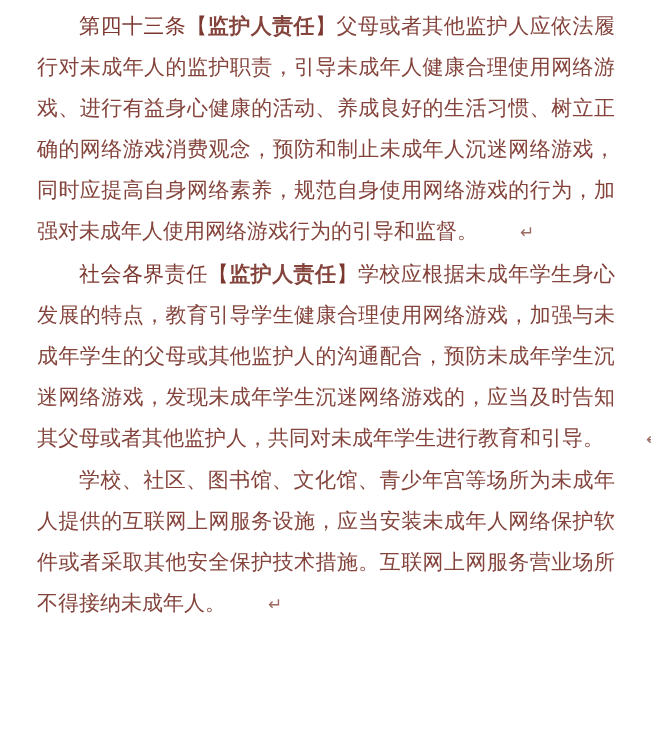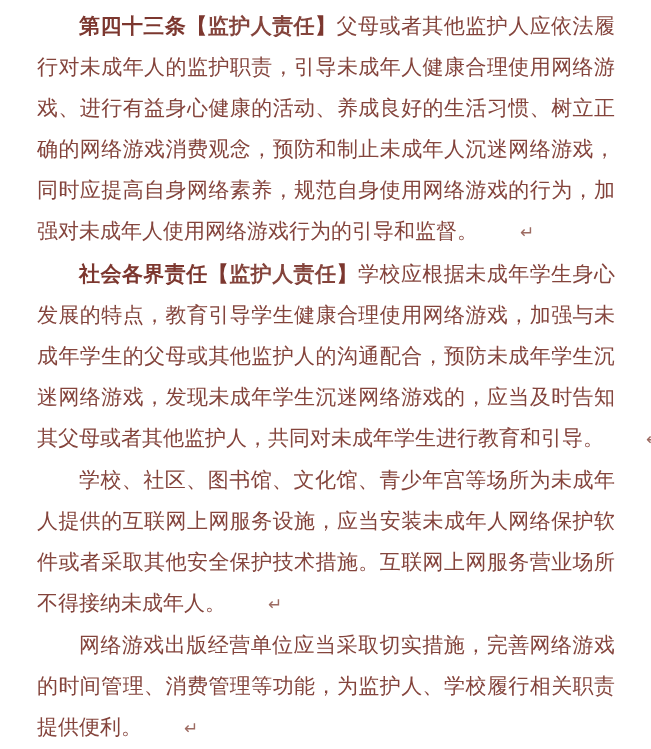--- a/index.html
+++ b/index.html
@@ -24,21 +24,21 @@
     padding: 0;
     font-family: "Liberation Serif", "DejaVu Serif", serif;
     font-size: 21px;
     line-height: 41px;
     color: var(--text, #84443c);
     text-align: justify;
     text-indent: 42px; 
     letter-spacing: 0;
   }
   .article-no, .bracket {
-    font-weight: bold;
+    font-weight: normal;
     font-family: "Liberation Sans", "DejaVu Sans", sans-serif;
     color: var(--bold, #7c372f);
   }
   .article-title {
     font-weight: bold;
   }
   .pmark {
     display: inline-block;
     width: 0;                 
     overflow: visible;
@@ -49,15 +49,14 @@
   }
 </style>
 </head>
 <body>
 
 <div class="page">
   <div class="doc" id="doc">
       <p class="para"><span class="article-no">第四十三条</span><span class="bracket">【</span><span class="article-title">监护人责任</span><span class="bracket">】</span><span>父母或者其他监护人应依法履行对未成年人的监护职责，引导未成年人健康合理使用网络游戏、进行有益身心健康的活动、养成良好的生活习惯、树立正确的网络游戏消费观念，预防和制止未成年人沉迷网络游戏，同时应提高自身网络素养，规范自身使用网络游戏的行为，加强对未成年人使用网络游戏行为的引导和监督。</span><span class="pmark">↵</span></p>
       <p class="para"><span class="article-no">社会各界责任</span><span class="bracket">【</span><span class="article-title">监护人责任</span><span class="bracket">】</span><span>学校应根据未成年学生身心发展的特点，教育引导学生健康合理使用网络游戏，加强与未成年学生的父母或其他监护人的沟通配合，预防未成年学生沉迷网络游戏，发现未成年学生沉迷网络游戏的，应当及时告知其父母或者其他监护人，共同对未成年学生进行教育和引导。</span><span class="pmark">↵</span></p>
       <p class="para"><span>学校、社区、图书馆、文化馆、青少年宫等场所为未成年人提供的互联网上网服务设施，应当安装未成年人网络保护软件或者采取其他安全保护技术措施。互联网上网服务营业场所不得接纳未成年人。</span><span class="pmark">↵</span></p>
-      <p class="para"><span>网络游戏出版经营单位应当采取切实措施，完善网络游戏的时间管理、消费管理等功能，为监护人、学校履行相关职责提供便利。</span><span class="pmark">↵</span></p>
     </div>
 </div>
 
 </body></html>

